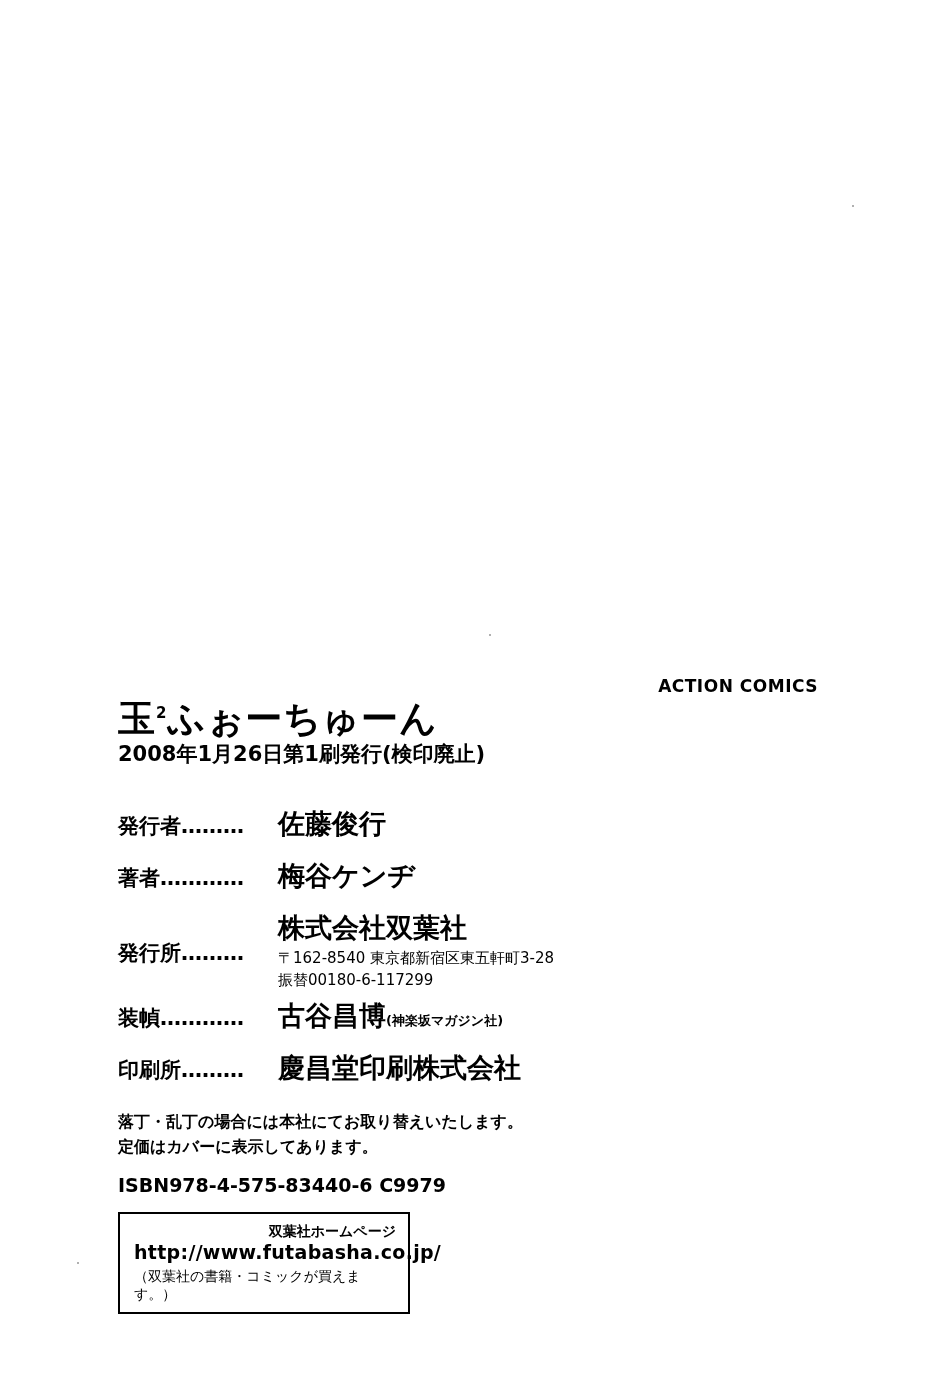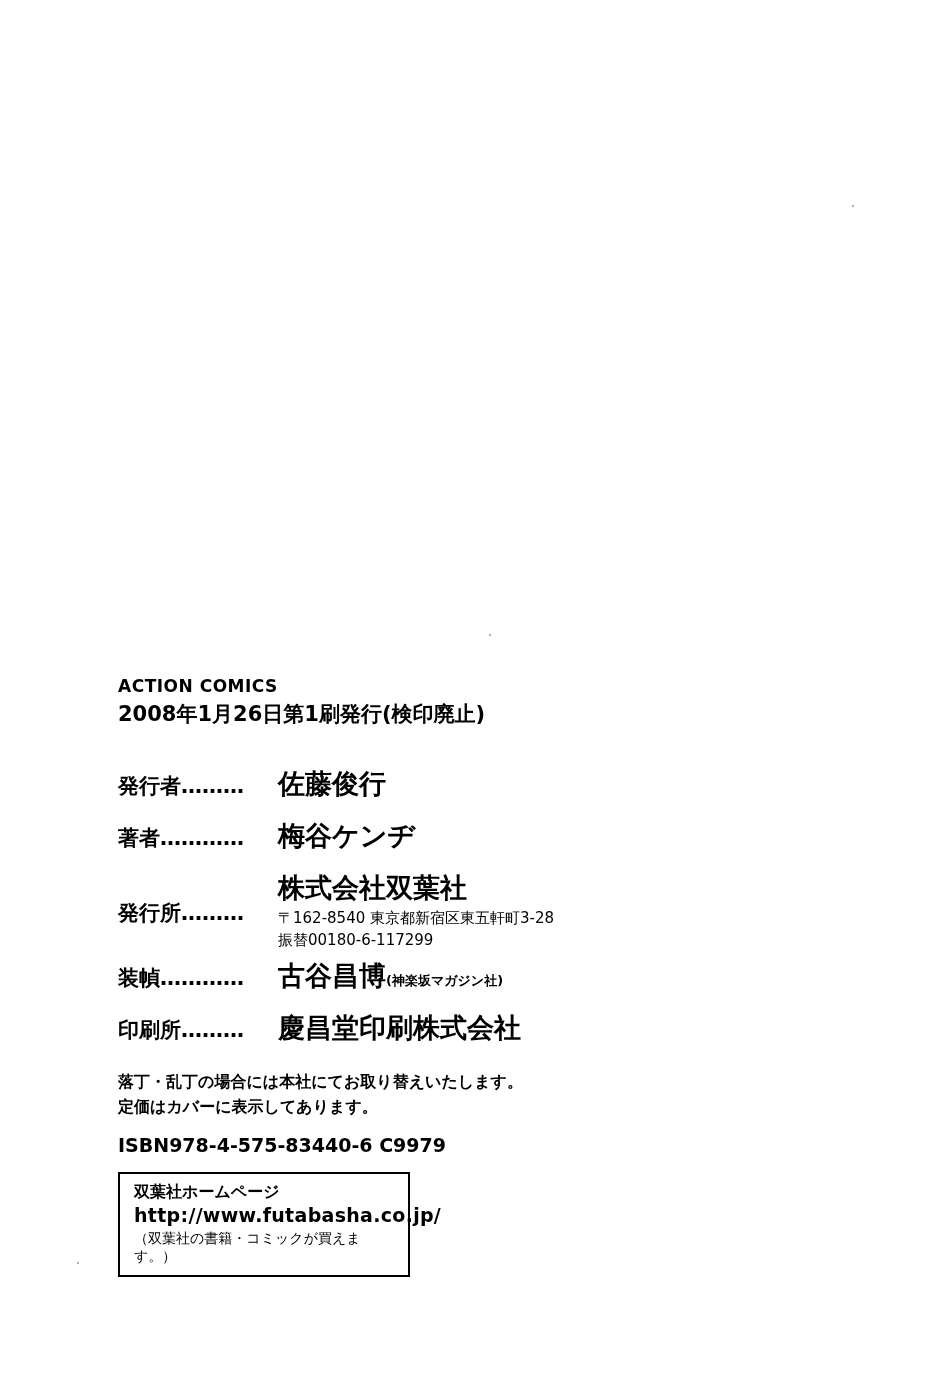--- a/index.html
+++ b/index.html
@@ -22,20 +22,21 @@
     top: 676px;
     width: 700px;
   }
 
   .series-label {
     font-family: "DejaVu Sans", sans-serif;
     font-weight: bold;
     font-size: 17px;
     letter-spacing: 0.5px;
     margin: 0 0 4px 0;
+    text-align: right;
   }
 
   .book-title {
     font-family: "DejaVu Sans", sans-serif;
     font-weight: bold;
     font-size: 37px;
     letter-spacing: 1px;
     line-height: 1.0;
     margin: 0;
     white-space: nowrap;
@@ -120,22 +121,23 @@
   .homepage-box {
     margin-top: 14px;
     border: 2px solid #000;
     padding: 8px 12px 9px 14px;
     width: 292px;
     box-sizing: border-box;
   }
   .homepage-title {
     font-family: Liberation Sans, sans-serif;
     font-weight: bold;
-    font-size: 16px;
+    font-size: 14px;
     line-height: 1.3;
+    text-align: right;
   }
   .homepage-url {
     font-family: "DejaVu Sans", sans-serif;
     font-weight: bold;
     font-size: 19px;
     line-height: 1.3;
     letter-spacing: 0.3px;
   }
   .homepage-note {
     font-family: "DejaVu Sans", sans-serif;
@@ -156,20 +158,23 @@
 <body>
 
 <div class="speck" style="left:852px; top:205px;"></div>
 <div class="speck" style="left:489px; top:634px;"></div>
 <div class="speck" style="left:77px; top:1262px;"></div>
 
 <div class="colophon">
 
   <div class="series-label">ACTION COMICS</div>
 
+  <div class="book-title">
+    <span>玉</span><span class="sup">2</span><span>ふぉーちゅーん</span>
+  </div>
 
   <div class="print-date">2008年1月26日第1刷発行(検印廃止)</div>
 
   <div class="credits">
 
     <div class="credit-row">
       <div class="credit-label">発行者………</div>
       <div class="credit-value">佐藤俊行</div>
     </div>
 

